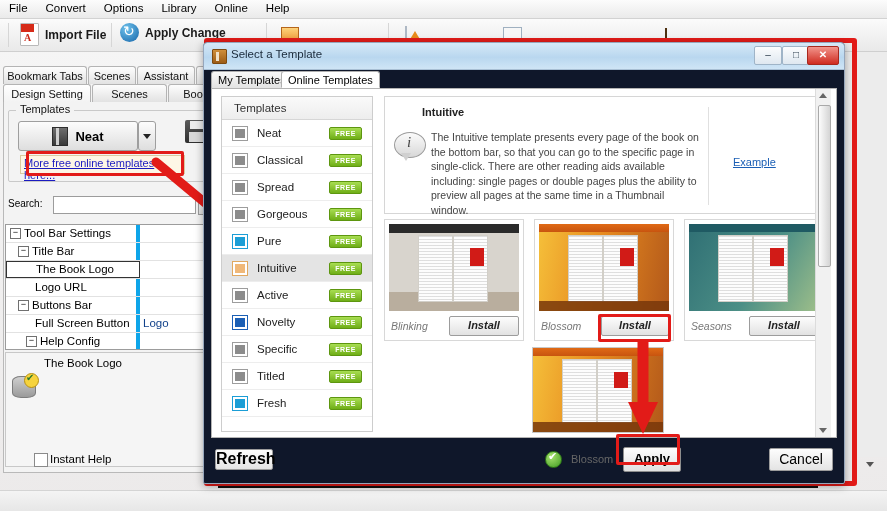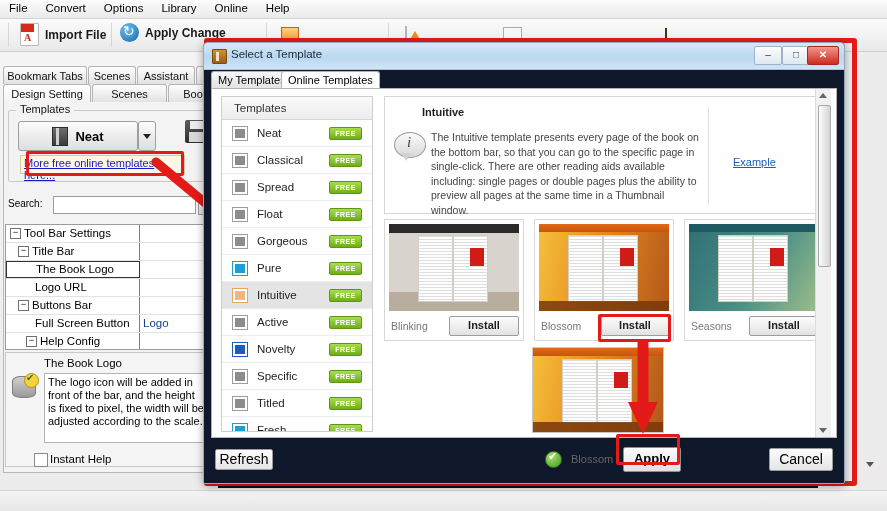--- a/index.html
+++ b/index.html
@@ -65,21 +65,21 @@
   .link-box{position:absolute;left:20px;top:155px;width:163px;height:17px;background:#fdf6e6;border:1px solid #d9c9a0;}
   .tpl-link{position:absolute;left:3px;top:1px;font-size:11px;color:#1a1ac0;text-decoration:underline;}
 
   .searchrow{position:absolute;left:8px;top:196px;width:200px;height:18px;}
   .search-lbl{position:absolute;left:0px;top:2px;font-size:10px;text-align:center;}
   .search-inp{position:absolute;left:45px;top:0;width:141px;height:16px;background:#fff;border:1px solid #9c9c9c;}
   .search-go{position:absolute;left:190px;top:0;width:18px;height:17px;background:linear-gradient(#fcfcfc,#e0e0e0);border:1px solid #9c9c9c;text-align:center;line-height:16px;font-size:11px;color:#b02020;font-weight:bold;}
 
   .tree{position:absolute;left:5px;top:224px;width:205px;height:124px;background:#fff;border:1px solid #9c9c9c;}
   .trow{position:relative;height:17px;border-bottom:1px solid #e2e2e2;display:flex;align-items:center;}
-  .trow .tcell1{width:134px;padding-left:4px;font-size:11.5px;white-space:nowrap;overflow:hidden;border-right:1px solid #0ea5e9;height:17px;line-height:17px;box-sizing:border-box;}
+  .trow .tcell1{width:134px;padding-left:4px;font-size:11.5px;white-space:nowrap;overflow:hidden;border-right:4px solid #0ea5e9;height:17px;line-height:17px;box-sizing:border-box;}
   .trow .tcell2{flex:1;font-size:11.5px;color:#11418a;padding-left:3px;line-height:17px;}
   .trow.selrow .tcell1{border:1px solid #333;height:17px;line-height:15px;box-sizing:border-box;}
   .trow.selrow .tcell2{background:#fff;}
   .exp{display:inline-block;width:9px;height:9px;border:1px solid #707070;line-height:7px;text-align:center;font-size:9px;margin-right:3px;background:#fff;vertical-align:middle;}
 
   .helpbox{position:absolute;left:5px;top:352px;width:205px;height:113px;background:#f5f5f5;border:1px solid #c8c8c8;}
   .help-ic{position:absolute;left:6px;top:20px;width:26px;height:26px;}
   .db{position:absolute;left:0;top:3px;width:22px;height:20px;background:linear-gradient(#cfcfcf,#9a9a9a);border:1px solid #7c7c7c;border-radius:9px/5px;}
   .chk{position:absolute;left:12px;top:0px;width:13px;height:13px;border-radius:50%;background:#f6d33d;border:1px solid #b79117;}
   .chk:after{content:"\2714";position:absolute;left:1px;top:-2px;font-size:10px;color:#2d7a2d;}
@@ -137,39 +137,39 @@
   .info-ic{position:absolute;left:9px;top:35px;width:32px;height:30px;}
   .info-ic .bubble{position:absolute;left:0;top:0;width:30px;height:24px;border-radius:50%;
        background:linear-gradient(#fbfbfb,#d8d8d8);border:1px solid #9b9b9b;}
   .info-ic .bubble:after{content:"i";position:absolute;left:12px;top:1px;font-size:15px;font-style:italic;font-family:"Liberation Serif",serif;color:#444;}
   .info-ic .tail{position:absolute;left:7px;top:21px;border-left:5px solid transparent;border-right:5px solid transparent;border-top:8px solid #d0d0d0;}
   .desc-text{position:absolute;left:46px;top:33px;width:270px;font-size:10.5px;line-height:14.5px;color:#444;}
   .desc-div{position:absolute;left:323px;top:10px;width:1px;height:98px;background:#e0e0e0;}
   .example{position:absolute;left:348px;top:59px;font-size:11px;color:#1b5fb5;text-decoration:underline;}
 
   
-  .thumbs{position:absolute;left:180px;top:176px;width:440px;height:165px;}
+  .thumbs{position:absolute;left:180px;top:176px;width:440px;height:165px;font-style:italic;}
   .card{position:absolute;top:0;width:140px;height:122px;border:1px solid #d8d8d8;background:#fff;box-sizing:border-box;padding:4px;}
   .shot{width:130px;height:87px;position:relative;overflow:hidden;}
   .shot .pg{position:absolute;background:#fdfdfd;border:1px solid #d2cfc8;}
   .shot .pgl{left:22%;top:13%;width:26%;height:74%;}
   .shot .pgr{left:49%;top:13%;width:26%;height:74%;}
   .shot .redimg{position:absolute;left:62%;top:28%;width:11%;height:20%;background:#d11b17;}
   .shot .lines{position:absolute;left:0;top:0;right:0;bottom:0;
      background:repeating-linear-gradient(#b9b9b9 0 1px, transparent 1px 3px);opacity:.45;}
   .card-foot{display:flex;align-items:center;justify-content:space-between;margin-top:5px;}
   .card-name{font-size:10.5px;color:#777;padding-left:2px;}
   .inst-btn{width:68px;height:18px;border:1px solid #9c9c9c;border-radius:2px;
       background:linear-gradient(#fdfdfd,#e2e2e2);font-size:11px;font-weight:bold;text-align:center;line-height:17px;color:#222;}
   .big-thumb{position:absolute;left:148px;top:128px;width:130px;height:84px;border:1px solid #c8c8c8;overflow:hidden;}
 
   
   .dlg-bottom{position:absolute;left:7px;top:396px;width:626px;height:38px;}
   .refresh{position:absolute;left:4px;top:10px;width:56px;height:19px;border:1px solid #9c9c9c;border-radius:2px;
-     background:linear-gradient(#fdfdfd,#e4e4e4);font-size:14px;text-align:center;line-height:18px;}
+     background:linear-gradient(#fdfdfd,#e4e4e4);font-size:16px;text-align:center;line-height:18px;font-weight:bold;}
   .ok-ic{position:absolute;left:334px;top:12px;width:15px;height:15px;border-radius:50%;
      background:radial-gradient(circle at 35% 30%,#a8e36f,#3f9b22);border:1px solid #2f7a18;}
   .ok-ic:after{content:"\2714";position:absolute;left:2px;top:-2px;font-size:11px;color:#fff;}
   .sel-name{position:absolute;left:360px;top:14px;font-size:11px;color:#666;}
   .apply-btn{position:absolute;left:412px;top:8px;width:56px;height:23px;border:1px solid #8d8d8d;border-radius:2px;
      background:linear-gradient(#fdfdfd,#e0e0e0);font-size:13px;font-weight:bold;text-align:center;line-height:22px;}
   .cancel-btn{position:absolute;right:4px;top:9px;width:62px;height:21px;border:1px solid #9c9c9c;border-radius:2px;
      background:linear-gradient(#fdfdfd,#e4e4e4);font-size:14px;text-align:center;line-height:20px;}
 
   
@@ -283,21 +283,20 @@
     </div>
 
   </div>
 
   <div class="helpbox">
     <div class="help-ic">
       <span class="db"></span>
       <span class="chk"></span>
     </div>
     <div class="help-title">The Book Logo</div>
-    <div class="help-text">The logo icon will be added in front of the bar, and the height is fixed to pixel, the width will be adjusted according to the scale.</div>
     <div class="inst-cb"></div>
     <div class="inst">Instant Help</div>
   </div>
 
   <div class="bg-right"></div>
   <div class="bg-dark-strip"></div>
   <div class="bg-status"></div>
 
   <div class="abs" style="left:866px;top:462px;width:0;height:0;border-left:4px solid transparent;border-right:4px solid transparent;border-top:5px solid #555;"></div>
 </div>
@@ -348,27 +347,20 @@
         <span class="tpl-ico">
           <i style="background:#8c8c8c"></i>
         </span>
         <span class="tpl-name">Spread</span>
         <span class="free">FREE</span>
       </div>
     <div class="tpl-row">
         <span class="tpl-ico">
           <i style="background:#8c8c8c"></i>
         </span>
-        <span class="tpl-name">Float</span>
-        <span class="free">FREE</span>
-      </div>
-    <div class="tpl-row">
-        <span class="tpl-ico">
-          <i style="background:#8c8c8c"></i>
-        </span>
         <span class="tpl-name">Gorgeous</span>
         <span class="free">FREE</span>
       </div>
     <div class="tpl-row">
         <span class="tpl-ico" style="border-color:#1b9ed6">
           <i style="background:#1b9ed6"></i>
         </span>
         <span class="tpl-name">Pure</span>
         <span class="free">FREE</span>
       </div>

